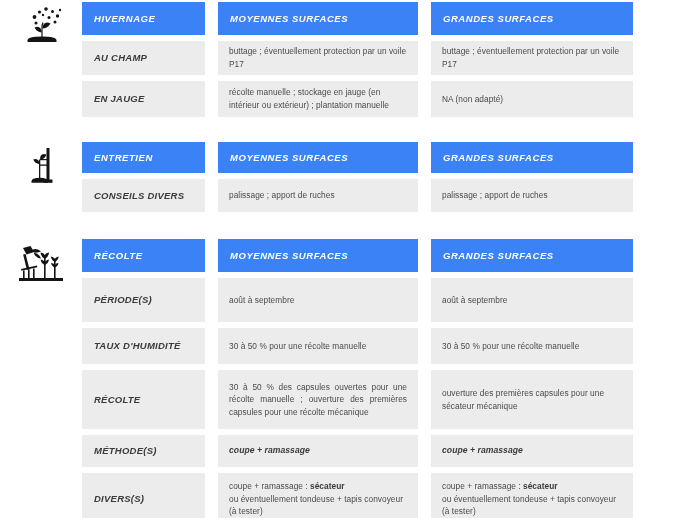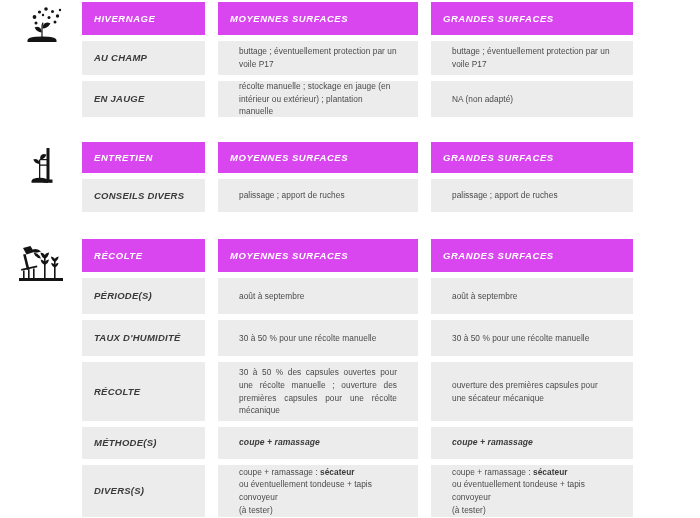--- a/index.html
+++ b/index.html
@@ -51,21 +51,21 @@
     box-sizing: border-box;
     background: #ececec;
     display: flex;
     align-items: center;
   }
   .col-1 { width: 123px; flex: 0 0 123px; }
   .col-2 { width: 200px; flex: 0 0 200px; }
   .col-3 { width: 202px; flex: 0 0 202px; }
 
   .header-row .cell {
-    background: #d946ef;
+    background: #3b82f6;
     height: 33px;
   }
   .header-row .cell span {
     color: #ffffff;
     font-style: italic;
     font-weight: bold;
     font-size: 9.5px;
     letter-spacing: 0.55px;
     padding: 0 12px;
     line-height: 1.2;
@@ -78,21 +78,21 @@
     font-size: 9.5px;
     letter-spacing: 0.25px;
     padding: 0 12px;
     line-height: 1.25;
   }
 
   .body-text {
     font-size: 8.3px;
     line-height: 1.52;
     color: #4a4a4a;
-    padding: 0 21px;
+    padding: 0 11px;
     letter-spacing: 0.05px;
   }
   .body-text.justify { text-align: justify; }
   .body-text b {
     font-weight: bold;
     color: #3a3a3a;
   }
   .body-text.strongline {
     font-style: italic;
     font-weight: bold;
@@ -107,21 +107,21 @@
   #block-hivernage .r-jauge .cell { height: 36px; }
 
   
   #block-entretien { padding-top: 25px; border-radius: 30px; }
   #block-entretien .header-row .cell { height: 31px; }
   #block-entretien .r-conseils .cell { height: 33px; }
 
   
   #block-recolte { padding-top: 27px; }
   #block-recolte .header-row .cell { height: 33px; }
-  #block-recolte .r-periode .cell { height: 36px; }
+  #block-recolte .r-periode .cell { height: 44px; }
   #block-recolte .r-taux .cell { height: 36px; }
   #block-recolte .r-reperes .cell { height: 59px; }
   #block-recolte .r-methode .cell { height: 32px; }
   #block-recolte .r-outil .cell { height: 52px; }
 </style>
 </head>
 <body>
 
 <div class="sheet">
 

